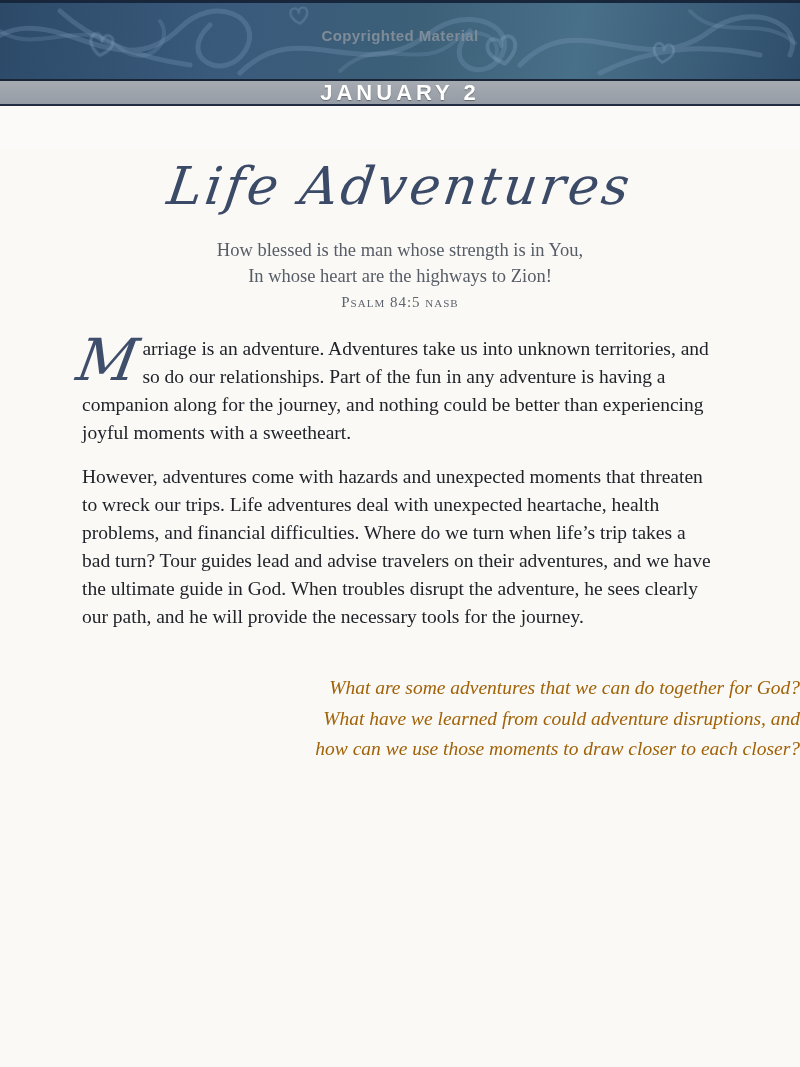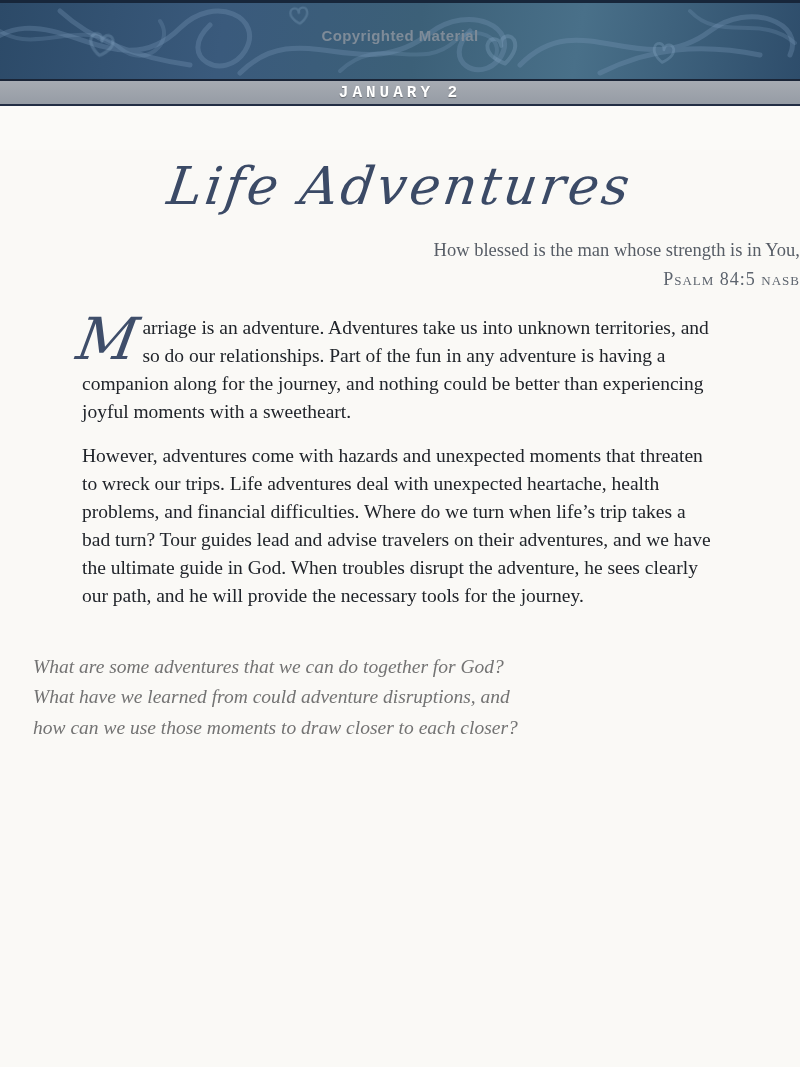--- a/index.html
+++ b/index.html
@@ -32,47 +32,47 @@
 
   
   .date-band{
     height:23px;
     background:linear-gradient(#a6abb2,#969ca5);
     border-bottom:2px solid #222d44;
     display:flex;align-items:center;justify-content:center;
   }
   .date-label{
     color:#ffffff;
-    font-family:Liberation Mono, monospace;
+    font-family:Liberation Sans, sans-serif;
     font-weight:bold;
-    font-size:16px;line-height:18px;
+    font-size:22px;line-height:18px;
     letter-spacing:4px;
     text-transform:uppercase;
     text-shadow:0 1px 1px rgba(0,0,0,.35);
   }
 
   
   .page{position:relative;height:961px;background:#faf9f6;}
 
   .script-title{
     margin-top:44px;
     text-align:center;
     font-family:"DejaVu Serif", serif;
     font-style:italic;
     font-size:52px;line-height:72px;
     letter-spacing:3px;
     color:#3b4a66;
     transform:skewX(-8deg);
   }
 
-  .scripture{margin-top:16px;text-align:right;color:#575d66;}
+  .scripture{margin-top:16px;text-align:center;color:#575d66;}
   .scripture .line{font-size:18.5px;line-height:25.5px;}
   .scripture .reference{
     margin-top:5px;
-    font-size:18px;
+    font-size:15px;
     font-variant:small-caps;
     letter-spacing:1px;
     color:#5d646e;
   }
 
   .body-copy{
     width:636px;margin:24px auto 0 82px;
     color:#20242a;
     font-size:19.5px;line-height:28px;
     text-align:left;
@@ -83,23 +83,23 @@
     font-family:"DejaVu Serif", serif;
     font-style:italic;
     font-size:58px;line-height:46px;
     color:#3f4e6a;
     margin:2px 5px 0 -4px;
     transform:skewX(-10deg);
   }
 
   .questions{
     margin-top:42px;
-    text-align:left;
+    text-align:right;
     font-style:italic;
-    color:#737373;
+    color:#a16207;
     font-size:19.5px;line-height:30.5px;margin-left:33px;
   }
 </style>
 </head>
 <body>
 
 <div class="canvas">
 
   <div class="blue-band">
     <svg width="800" height="76" viewBox="0 0 800 76" aria-hidden="true">
@@ -128,20 +128,21 @@
   <div class="date-band">
     <span class="date-label">January 2</span>
   </div>
 
   <div class="page">
 
     <div class="script-title">Life Adventures</div>
 
     <div class="scripture">
       <div class="line">How blessed is the man whose strength is in You,</div>
+      <div class="line">In whose heart are the highways to Zion!</div>
       <div class="reference">Psalm 84:5 nasb</div>
     </div>
 
     <div class="body-copy">
       <p><span class="dropcap">M</span><span>arriage is an adventure. Adventures take us into unknown territories, and so do our relationships. Part of the fun in any adventure is having a companion along for the journey, and nothing could be better than experiencing joyful moments with a sweetheart.</span></p>
       <p>However, adventures come with hazards and unexpected moments that threaten to wreck our trips. Life adventures deal with unexpected heartache, health problems, and financial difficulties. Where do we turn when life’s trip takes a bad turn? Tour guides lead and advise travelers on their adventures, and we have the ultimate guide in God. When troubles disrupt the adventure, he sees clearly our path, and he will provide the necessary tools for the journey.</p>
     </div>
 
     <div class="questions">
       <div>What are some adventures that we can do together for God?</div>

